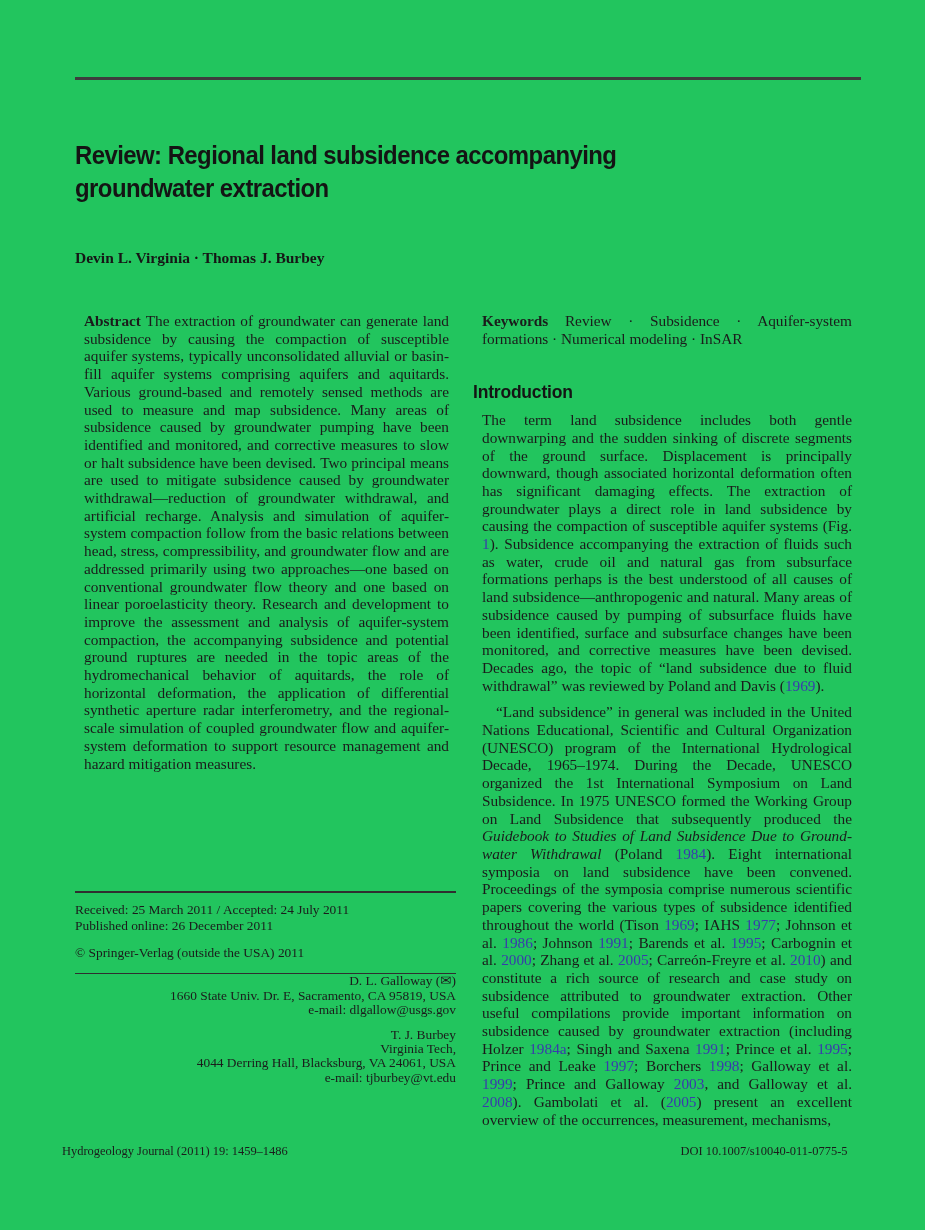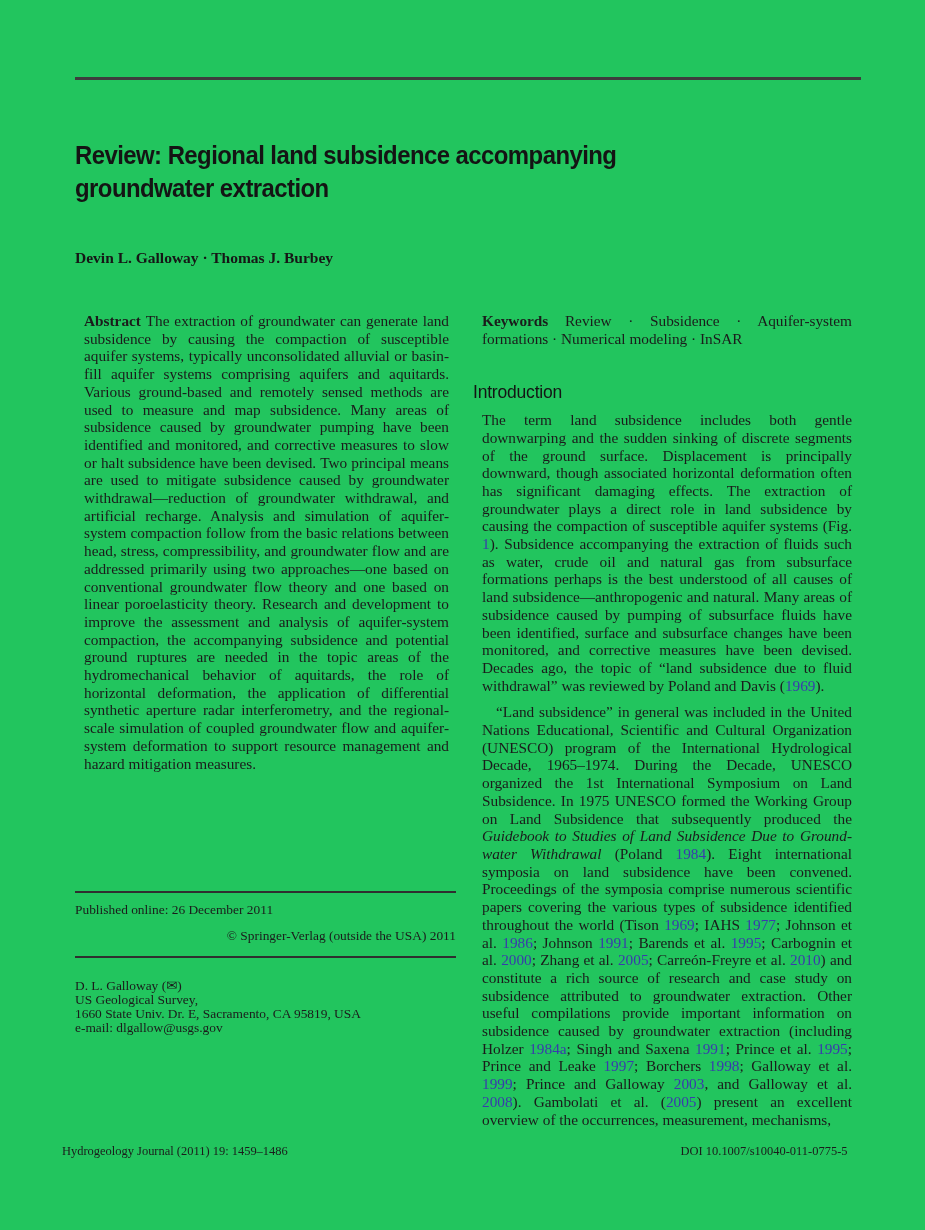--- a/index.html
+++ b/index.html
@@ -11,69 +11,75 @@
         line-height:32.5px;letter-spacing:-0.6px;transform:scaleX(0.92);
         transform-origin:0 0;color:#141414;}
   .authors{position:absolute;left:75px;top:249px;font-weight:700;font-size:15.5px;color:#161616;}
   .col{position:absolute;top:303px;font-size:15.3px;line-height:17.7px;}
   .col-left{left:75px;width:383px;}
   .col-right{left:473px;width:388px;}
   .col p{margin:9px;text-align:justify;}
   .seg-bold{font-weight:700;}
   .seg-italic{font-style:italic;}
   .seg-link{color:var(--link,#3a3aad);}
-  .intro-heading{font-family:"Liberation Sans",sans-serif;font-weight:400;font-size:17.5px;
+  .intro-heading{font-family:"Liberation Sans",sans-serif;font-weight:700;font-size:17.5px;
         letter-spacing:-0.2px;margin:37px 0 6px 0;color:#141414;}
   .indent{text-indent:14px;}
   .bottom-block{position:absolute;left:75px;top:891px;width:381px;font-size:13.4px;color:#1b1b1b;}
   .thin-rule{height:1.5px;background:#2f2f2f;border:0;margin:0;}
   .received{margin-top:9px;line-height:16.8px;}
-  .copyright{margin-top:10px;margin-bottom:11px;line-height:16.8px;text-align:right;}
-  .addresses{margin-top:21px;line-height:14.2px;}
+  .copyright{margin-top:10px;margin-bottom:11px;line-height:16.8px;}
+  .addresses{line-height:14.2px;text-align:right;}
   .addr-block + .addr-block{margin-top:11px;}
   .footer{position:absolute;left:62px;top:1143px;width:786px;display:flex;
         justify-content:space-between;font-size:13.4px;color:#1b1b1b;}
   .cond-left{display:inline-block;transform:scaleX(0.93);transform-origin:0 50%;}
   .cond-right{display:inline-block;transform:scaleX(0.93);transform-origin:100% 50%;}
 </style>
 </head>
 <body>
 
 <div class="page">
 
   <div class="top-rule"></div>
 
   <h1 class="page-title">Review: Regional land subsidence accompanying groundwater extraction</h1>
 
-  <div class="authors">Devin L. Galloway · Thomas J. Burbey</div>
+  <div class="authors">Devin L. Virginia · Thomas J. Burbey</div>
 
   <div class="col col-left">
     <p><span class="seg-bold">Abstract </span><span>The extraction of groundwater can generate land subsidence by causing the compaction of susceptible aquifer systems, typically unconsolidated alluvial or basin-fill aquifer systems comprising aquifers and aquitards. Various ground-based and remotely sensed methods are used to measure and map subsidence. Many areas of subsidence caused by groundwater pumping have been identified and monitored, and corrective measures to slow or halt subsidence have been devised. Two principal means are used to mitigate subsidence caused by groundwater withdrawal—reduction of groundwater withdrawal, and artificial recharge. Analysis and simulation of aquifer-system compaction follow from the basic relations between head, stress, compressibility, and groundwater flow and are addressed primarily using two approaches—one based on conventional groundwater flow theory and one based on linear poroelasticity theory. Research and development to improve the assessment and analysis of aquifer-system compaction, the accompanying subsidence and potential ground ruptures are needed in the topic areas of the hydromechanical behavior of aquitards, the role of horizontal deformation, the application of differential synthetic aperture radar interferometry, and the regional-scale simulation of coupled groundwater flow and aquifer-system deformation to support resource management and hazard mitigation measures.</span></p>
   </div>
 
   <div class="col col-right">
     <p><span class="seg-bold">Keywords </span><span>Review · Subsidence · Aquifer-system formations · Numerical modeling · InSAR</span></p>
     <h2 class="intro-heading">Introduction</h2>
     <p><span>The term land subsidence includes both gentle downwarping and the sudden sinking of discrete segments of the ground surface. Displacement is principally downward, though associated horizontal deformation often has significant damaging effects. The extraction of groundwater plays a direct role in land subsidence by causing the compaction of susceptible aquifer systems (Fig. </span><span class="seg-link">1</span><span>). Subsidence accompanying the extraction of fluids such as water, crude oil and natural gas from subsurface formations perhaps is the best understood of all causes of land subsidence—anthropogenic and natural. Many areas of subsidence caused by pumping of subsurface fluids have been identified, surface and subsurface changes have been monitored, and corrective measures have been devised. Decades ago, the topic of “land subsidence due to fluid withdrawal” was reviewed by Poland and Davis (</span><span class="seg-link">1969</span><span>).</span></p>
     <p class="indent"><span>“Land subsidence” in general was included in the United Nations Educational, Scientific and Cultural Organization (UNESCO) program of the International Hydrological Decade, 1965–1974. During the Decade, UNESCO organized the 1st International Symposium on Land Subsidence. In 1975 UNESCO formed the Working Group on Land Subsidence that subsequently produced the </span><span class="seg-italic">Guidebook to Studies of Land Subsidence Due to Ground-water Withdrawal</span><span> (Poland </span><span class="seg-link">1984</span><span>). Eight international symposia on land subsidence have been convened. Proceedings of the symposia comprise numerous scientific papers covering the various types of subsidence identified throughout the world (Tison </span><span class="seg-link">1969</span><span>; IAHS </span><span class="seg-link">1977</span><span>; Johnson et al. </span><span class="seg-link">1986</span><span>; Johnson </span><span class="seg-link">1991</span><span>; Barends et al. </span><span class="seg-link">1995</span><span>; Carbognin et al. </span><span class="seg-link">2000</span><span>; Zhang et al. </span><span class="seg-link">2005</span><span>; Carreón-Freyre et al. </span><span class="seg-link">2010</span><span>) and constitute a rich source of research and case study on subsidence attributed to groundwater extraction. Other useful compilations provide important information on subsidence caused by groundwater extraction (including Holzer </span><span class="seg-link">1984a</span><span>; Singh and Saxena </span><span class="seg-link">1991</span><span>; Prince et al. </span><span class="seg-link">1995</span><span>; Prince and Leake </span><span class="seg-link">1997</span><span>; Borchers </span><span class="seg-link">1998</span><span>; Galloway et al. </span><span class="seg-link">1999</span><span>; Prince and Galloway </span><span class="seg-link">2003</span><span>, and Galloway et al. </span><span class="seg-link">2008</span><span>). Gambolati et al. (</span><span class="seg-link">2005</span><span>) present an excellent overview of the occurrences, measurement, mechanisms,</span></p>
   </div>
 
   <div class="bottom-block">
     <div class="thin-rule"></div>
     <div class="received">
+      <div>Received: 25 March 2011 / Accepted: 24 July 2011</div>
       <div>Published online: 26 December 2011</div>
     </div>
     <div class="copyright">© Springer-Verlag (outside the USA) 2011</div>
     <div class="thin-rule"></div>
     <div class="addresses">
       <div class="addr-block">
         <div><span>D. L. Galloway</span> <span>(✉)</span></div>
-        <div>US Geological Survey,</div>
         <div>1660 State Univ. Dr. E, Sacramento, CA 95819, USA</div>
         <div>e-mail: dlgallow@usgs.gov</div>
+      </div>
+      <div class="addr-block">
+        <div>T. J. Burbey</div>
+        <div>Virginia Tech,</div>
+        <div>4044 Derring Hall, Blacksburg, VA 24061, USA</div>
+        <div>e-mail: tjburbey@vt.edu</div>
       </div>
     </div>
   </div>
 
   <div class="footer">
     <span class="cond-left">Hydrogeology Journal (2011) 19: 1459–1486</span>
     <span class="cond-right">DOI 10.1007/s10040-011-0775-5</span>
   </div>
 
 </div>

